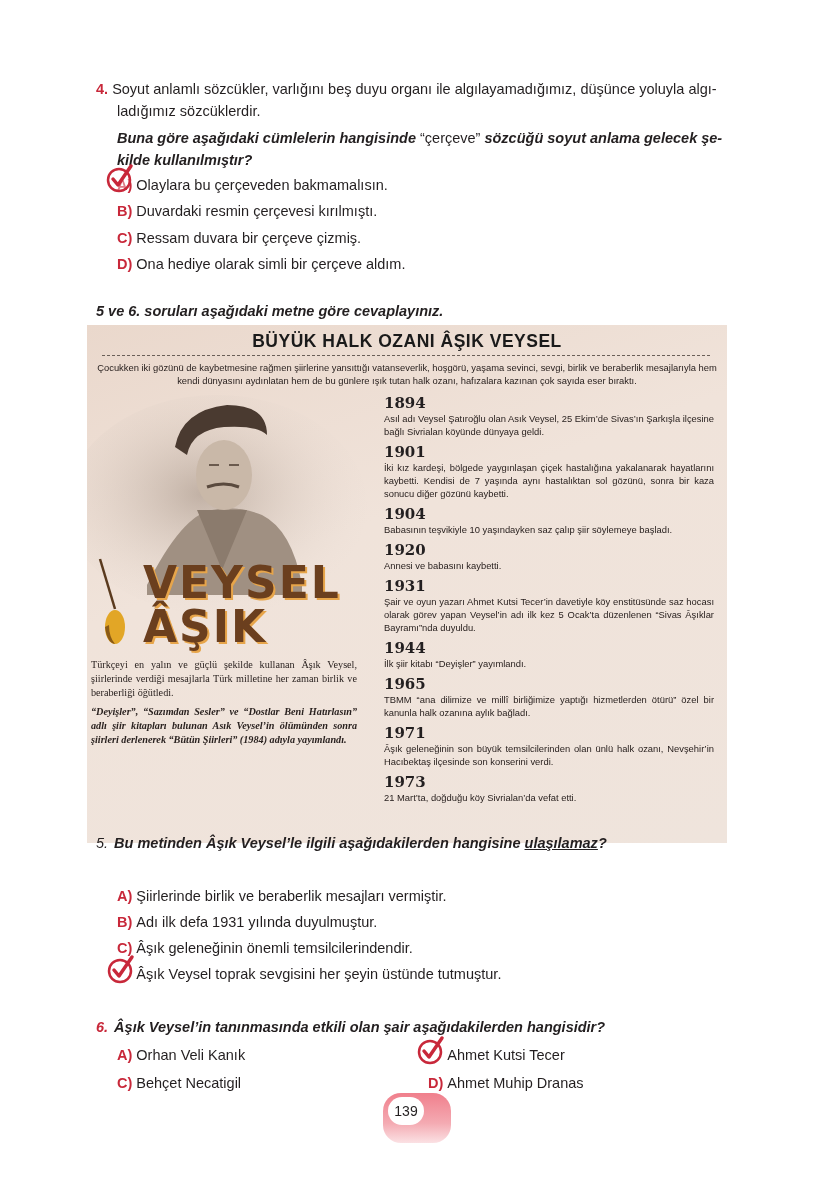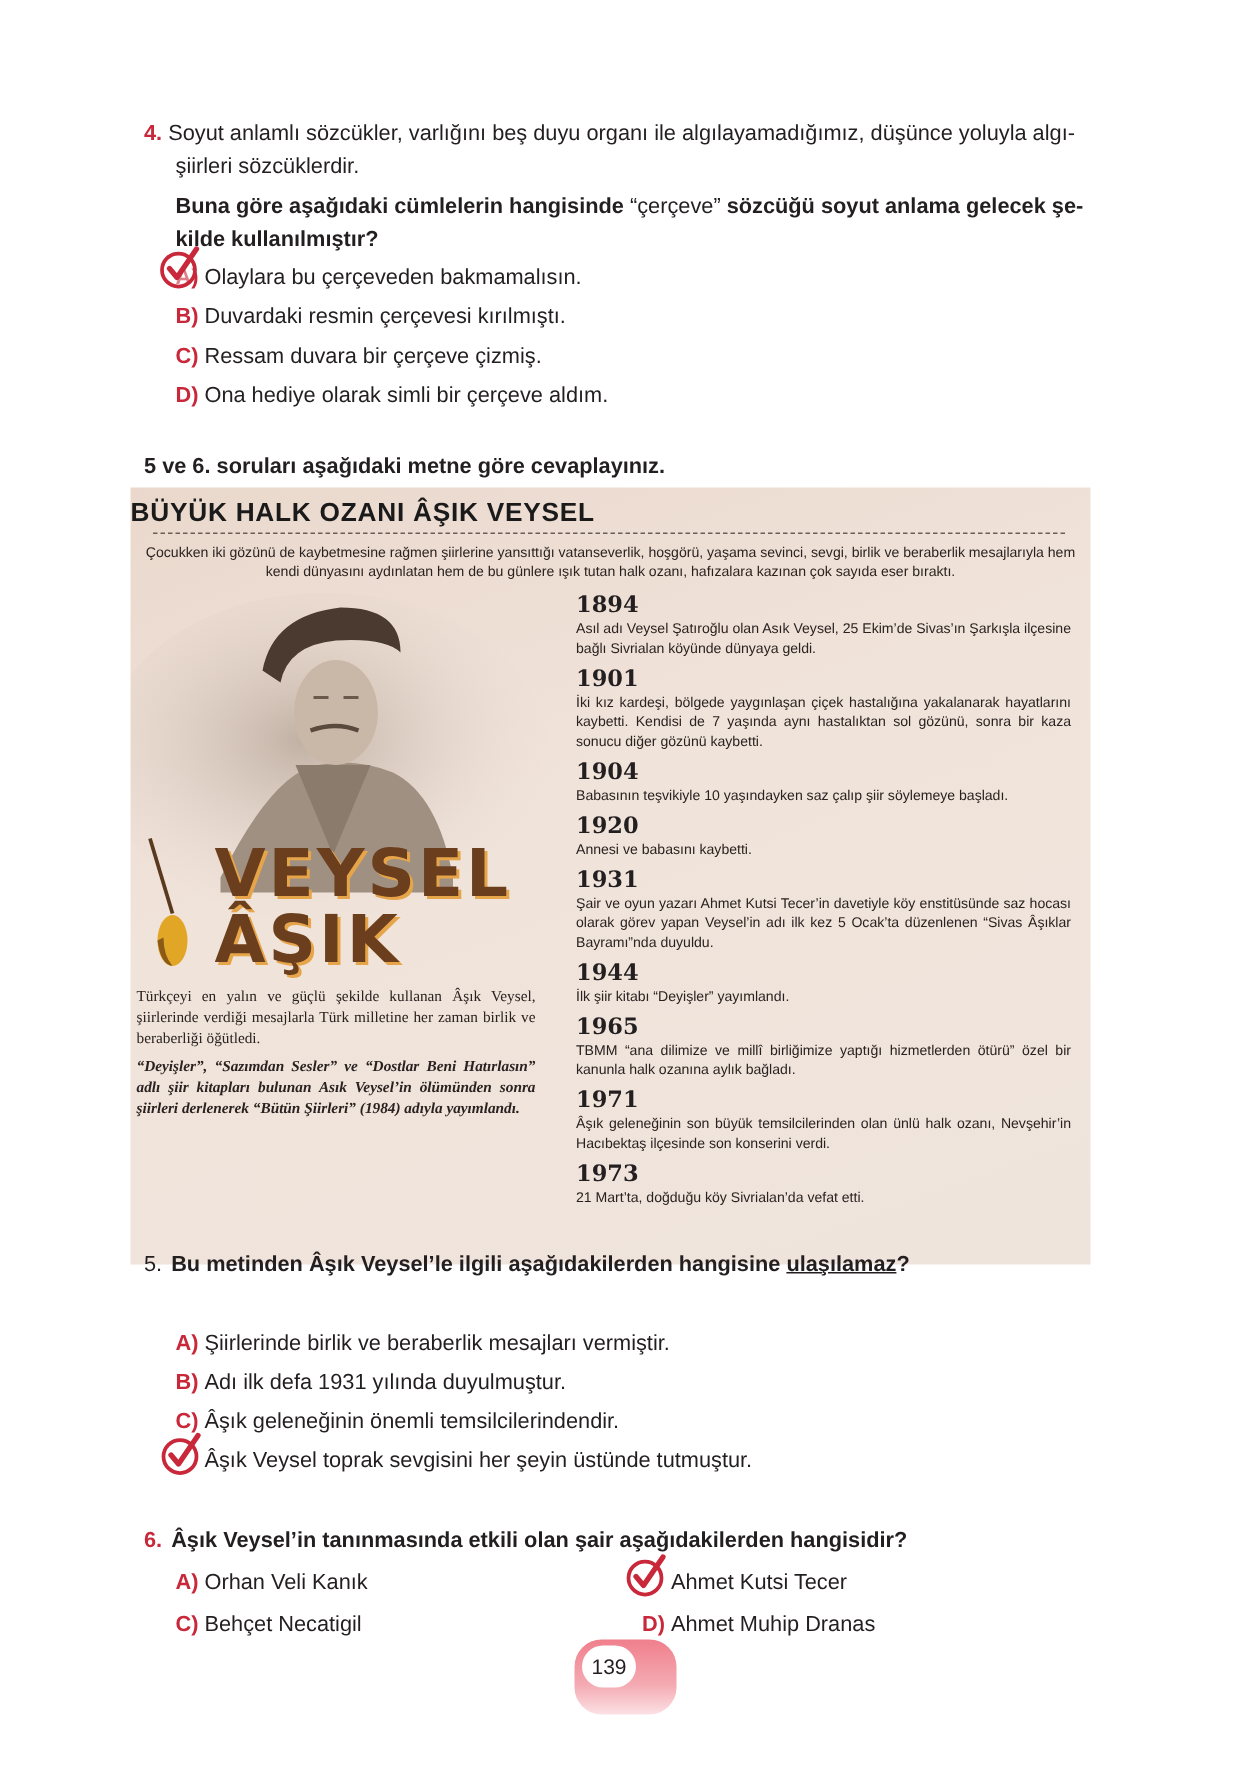--- a/index.html
+++ b/index.html
@@ -3,34 +3,34 @@
 <meta charset="utf-8">
 <style>
   html, body { margin: 0; padding: 0; }
   body {
     width: 831px; height: 1184px; background: #ffffff; position: relative; overflow: hidden;
     font-family: "Liberation Sans", sans-serif; color: #231f20;
   }
   .abs { position: absolute; }
   .red { color: #c8283a; font-weight: bold; }
   .q-text { font-size: 14.5px; line-height: 24px; }
-  .bold { font-weight: bold; }
+  .bold { font-weight: bold; font-style: italic; }
   .opt { position: absolute; font-size: 14.5px; line-height: 20px; white-space: nowrap; }
   .opt .letter { color: #c8283a; font-weight: bold; margin-right: 4px; }
 
   .check-mark { position: absolute; width: 30px; height: 30px; }
 
   
   .panel {
     position: absolute; left: 87px; top: 325px; width: 640px; height: 518px;
     background: linear-gradient(160deg, #ead8cc 0%, #f0e3da 40%, #efe4dc 100%);
     overflow: hidden;
   }
   .panel-title {
-    position: absolute; left: 0; width: 640px; top: 6px; 
+    position: absolute; left: 0; width: 640px; top: 6px; text-align: center;
     font-weight: bold; font-size: 17.5px; letter-spacing: 0.5px; color: #1a1a1a;
   }
   .dash-line {
     position: absolute; left: 15px; top: 30px; width: 608px; border-top: 1px dashed #6a5f58;
   }
   .panel-intro {
     position: absolute; left: 10px; width: 620px; top: 36px; text-align: center;
     font-size: 9.4px; line-height: 13px; color: #2a2220;
   }
   .timeline { position: absolute; left: 297px; top: 70px; width: 330px; }
@@ -62,21 +62,21 @@
   .underline { text-decoration: underline; }
 </style>
 </head>
 <body>
 
 <div>
   <div class="abs q-text" style="left:96px; top:77px; width:640px;">
     <span class="red">4.</span>
     <span>Soyut anlamlı sözcükler, varlığını beş duyu organı ile algılayamadığımız, düşünce yoluyla algı-</span>
   </div>
-  <div class="abs q-text" style="left:117px; top:99px;">şiirleri sözcüklerdir.</div>
+  <div class="abs q-text" style="left:117px; top:99px;">ladığımız sözcüklerdir.</div>
   <div class="abs q-text" style="left:117px; top:126px; width:615px;">
     <span class="bold">Buna göre aşağıdaki cümlelerin hangisinde </span><span>“çerçeve”</span><span class="bold"> sözcüğü soyut anlama gelecek şe-</span>
   </div>
   <div class="abs q-text bold" style="left:117px; top:148px;">kilde kullanılmıştır?</div>
 
   <div class="opt" style="left:117px; top:175px;">
     <span class="letter">A)</span><span>Olaylara bu çerçeveden bakmamalısın.</span>
   </div>
   <div class="opt" style="left:117px; top:201px;">
     <span class="letter">B)</span><span>Duvardaki resmin çerçevesi kırılmıştı.</span>

